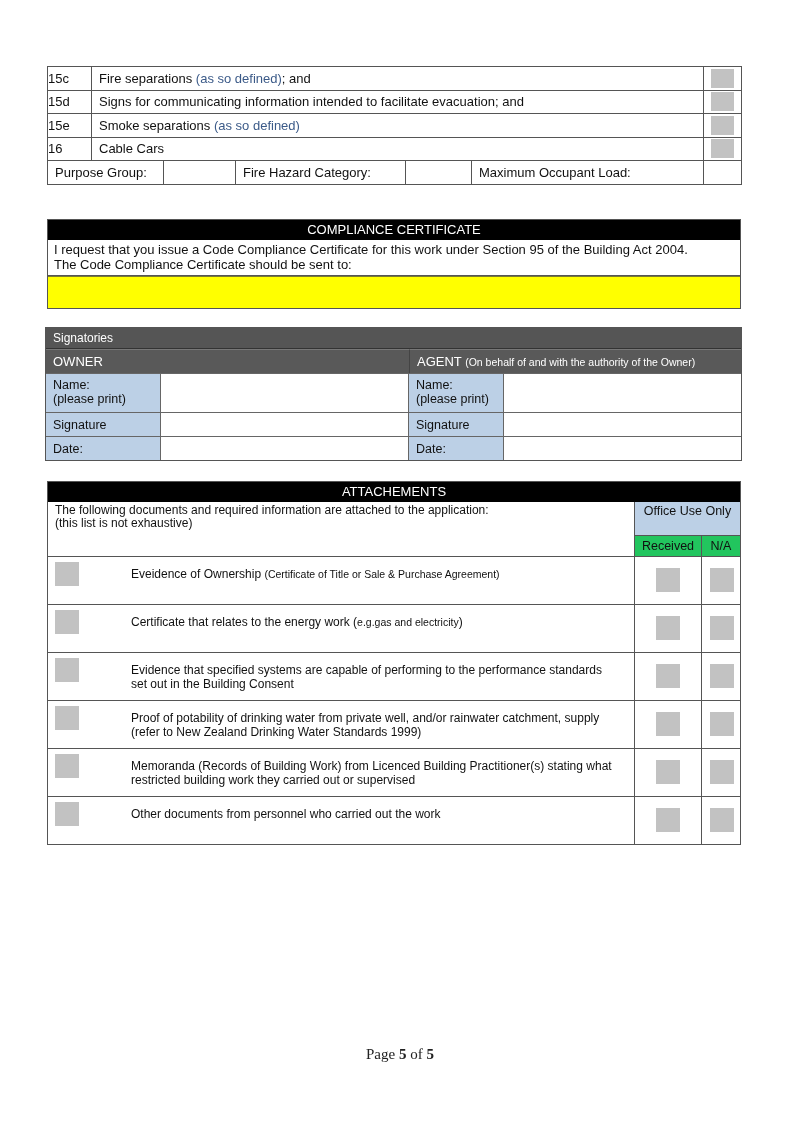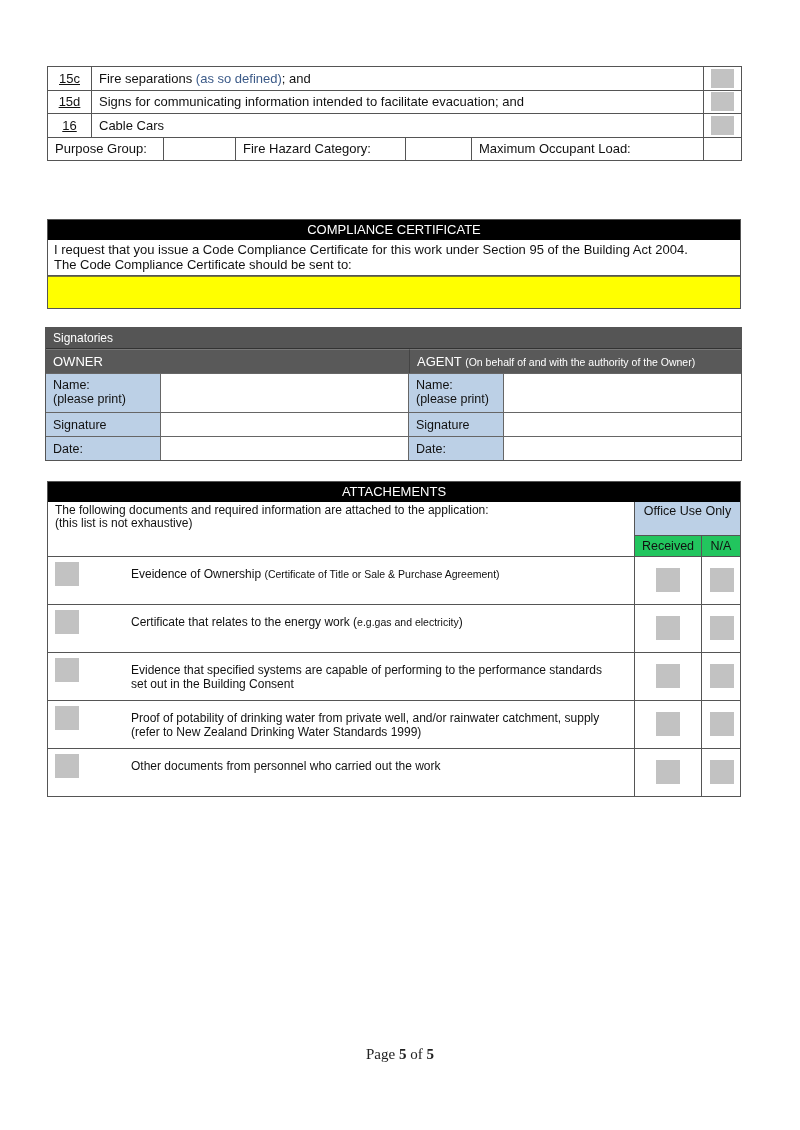--- a/index.html
+++ b/index.html
@@ -5,21 +5,21 @@
   * { box-sizing: border-box; margin: 0; padding: 0; }
   html, body { width: 800px; height: 1130px; background: #fff; }
   body { font-family: "Liberation Sans", sans-serif; font-size: 12.5px; color: #111; position: relative; }
 
   .tbl { position: absolute; left: 47px; width: 694px; border-collapse: collapse; table-layout: fixed; }
   .tbl td { border: 1px solid #555; vertical-align: middle; }
 
   
   #top-table { top: 66px; }
   #top-table td { height: 23.5px; font-size: 13px; }
-  #top-table .num { text-align: center; width: 44px; text-decoration: underline; }
+  #top-table .num { text-align: left; width: 44px; }
   #top-table .desc { padding-left: 7px; }
   #top-table .chk-cell { width: 38px; text-align: center; }
   .blue-text { color: #3b5a88; margin-top: 44px; }
   .chk { display: inline-block; width: 23px; height: 19px; background: #c2c2c2; vertical-align: middle; }
 
   .footer-row td { padding-left: 7px; }
 
   
   #compliance { position: absolute; left: 47px; top: 219px; width: 694px; border: 1px solid #555; }
   .black-header { background: #000; color: #fff; text-align: center; font-size: 13px; height: 20px; line-height: 20px; }
@@ -79,20 +79,25 @@
     <td class="num">15c</td>
     <td class="desc" colspan="5"><span>Fire separations </span><span class="blue-text">(as so defined)</span><span>; and</span></td>
     <td class="chk-cell"><span class="chk"></span></td>
   </tr>
   <tr>
     <td class="num">15d</td>
     <td class="desc" colspan="5"><span>Signs for communicating information intended to facilitate evacuation; and</span></td>
     <td class="chk-cell"><span class="chk"></span></td>
   </tr>
   <tr>
+    <td class="num">15e</td>
+    <td class="desc" colspan="5"><span>Smoke separations </span><span class="blue-text">(as so defined)</span></td>
+    <td class="chk-cell"><span class="chk"></span></td>
+  </tr>
+  <tr>
     <td class="num">16</td>
     <td class="desc" colspan="5"><span>Cable Cars</span></td>
     <td class="chk-cell"><span class="chk"></span></td>
   </tr>
   <tr class="footer-row">
     <td colspan="2" style="width:116px">Purpose Group:</td>
     <td></td>
     <td>Fire Hazard Category:</td>
     <td></td>
     <td>Maximum Occupant Load:</td>
@@ -195,20 +200,32 @@
     <div class="att-rec">
         <span class="chk"></span>
       </div>
     <div class="att-na">
         <span class="chk"></span>
       </div>
   </div>
   <div class="att-row">
     <div class="att-main">
         <span class="chk"></span>
+        <div class="att-text">Memoranda (Records of Building Work) from Licenced Building Practitioner(s) stating what restricted building work they carried out or supervised</div>
+      </div>
+    <div class="att-rec">
+        <span class="chk"></span>
+      </div>
+    <div class="att-na">
+        <span class="chk"></span>
+      </div>
+  </div>
+  <div class="att-row">
+    <div class="att-main">
+        <span class="chk"></span>
         <div class="att-text">Other documents from personnel who carried out the work</div>
       </div>
     <div class="att-rec">
         <span class="chk"></span>
       </div>
     <div class="att-na">
         <span class="chk"></span>
       </div>
   </div>
 </div>

